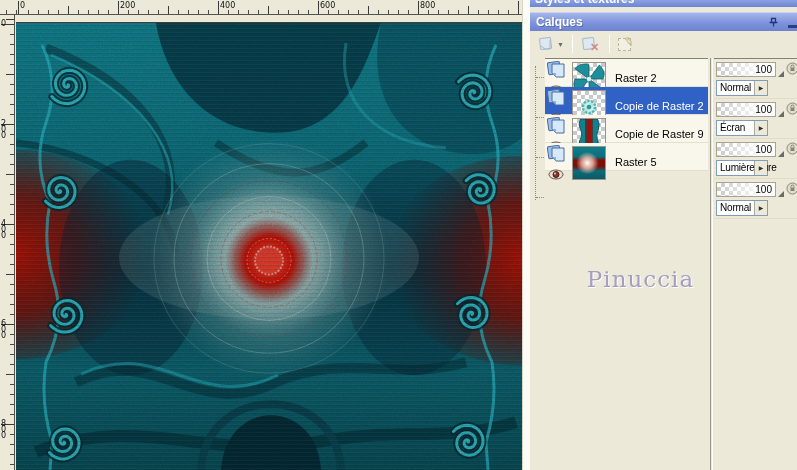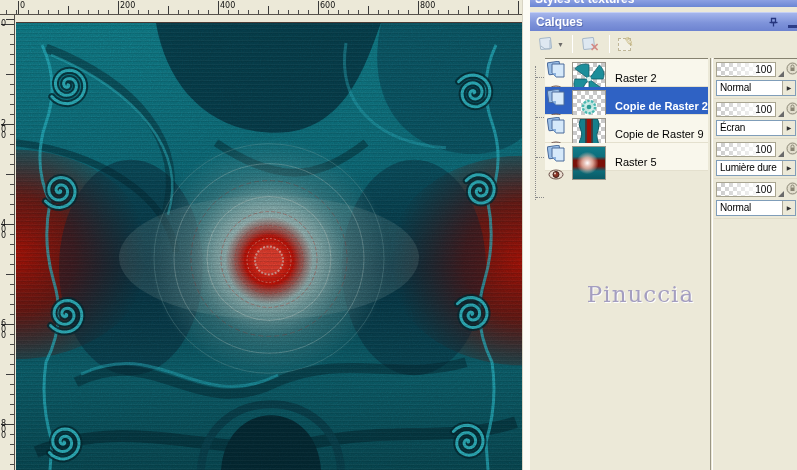--- a/index.html
+++ b/index.html
@@ -72,49 +72,49 @@
   .lpage{position:absolute;left:2px;top:2px;}
   .leye{position:absolute;left:3px;top:23px;cursor:pointer;}
   .lthumb{position:absolute;left:27px;top:3px;width:34px;height:34px;border:1px solid #9a968a;
     background:
       linear-gradient(45deg,#c9c9c9 25%,transparent 25%,transparent 75%,#c9c9c9 75%),
       linear-gradient(45deg,#c9c9c9 25%,transparent 25%,transparent 75%,#c9c9c9 75%),#fff;
     background-size:8px 8px;background-position:0 0,4px 4px;}
   .lthumb svg{display:block;width:100%;height:100%;}
   .lthumb.solid{background:#fff;}
   .lname{position:absolute;left:70px;top:13px;font:11px "Liberation Sans",sans-serif;color:#000;white-space:nowrap;}
-  .lrow.sel .lname{color:#fff;font-weight:bold;}
+  .lrow.sel .lname{color:#fff;}
 
   
   #divider{position:absolute;left:180px;top:58px;width:3px;height:412px;
     border-left:1px solid #9a9684;border-right:1px solid #fff;}
   #rrows{position:absolute;left:184px;top:58px;width:83px;border-top:1px solid #868270;}
   .rrow{position:relative;width:100%;height:40px;border-bottom:1px solid #e0dcc8;}
   .opac{position:absolute;left:2px;top:3px;width:60px;height:15px;border:1px solid #a8a490;
     background:
       linear-gradient(to right,rgba(255,255,255,0),#fff 80%),
       linear-gradient(45deg,#c9c9c9 25%,transparent 25%,transparent 75%,#c9c9c9 75%),
       linear-gradient(45deg,#c9c9c9 25%,transparent 25%,transparent 75%,#c9c9c9 75%);
     background-color:#fff;background-size:100% 100%,8px 8px,8px 8px;background-position:0 0,0 0,4px 4px;
     cursor:pointer;text-decoration:underline;}
   .opac span{position:absolute;right:3px;top:1px;font:10px "Liberation Sans",sans-serif;color:#000;}
   .ohandle{position:absolute;left:64px;top:12px;width:0;height:0;cursor:pointer;
     border-left:6px solid transparent;border-bottom:6px solid #6a6a6a;}
   .lock{position:absolute;left:72px;top:3px;}
-  .blend{position:absolute;left:2px;top:21px;width:80px;height:16px;background:#fff;
+  .blend{position:absolute;left:2px;top:21px;width:52px;height:16px;background:#fff;
     border:1px solid #7f9db9;cursor:pointer;}
   .blend .bt{position:absolute;left:3px;top:1px;font:10px "Liberation Sans",sans-serif;color:#000;
     white-space:nowrap;letter-spacing:-.2px;}
   .blend .arrowbtn{position:absolute;right:0;top:0;width:13px;height:14px;background:#ece9d8;
     border-left:1px solid #aca899;text-align:center;font-size:6px;line-height:14px;color:#333;cursor:pointer;}
 
   
   #wmark{position:absolute;left:18px;top:266px;width:185px;text-align:center;
     color:#a49ec0;text-shadow:1px 1px 0 rgba(255,255,255,.95);}
-  #wmark .w1{font:23px "DejaVu Serif",serif;letter-spacing:1px;margin-top:15px;}
+  #wmark .w1{font:23px "DejaVu Serif",serif;letter-spacing:1px;}
   #wmark .w2{font:12px "DejaVu Sans",sans-serif;margin-top:-2px;}
 </style>
 </head>
 <body>
 
 <div id="screen">
 
   <div class="hruler">
     <div class="ticks"></div>
   <span class="lbl" style="left: 20px;">0</span>

